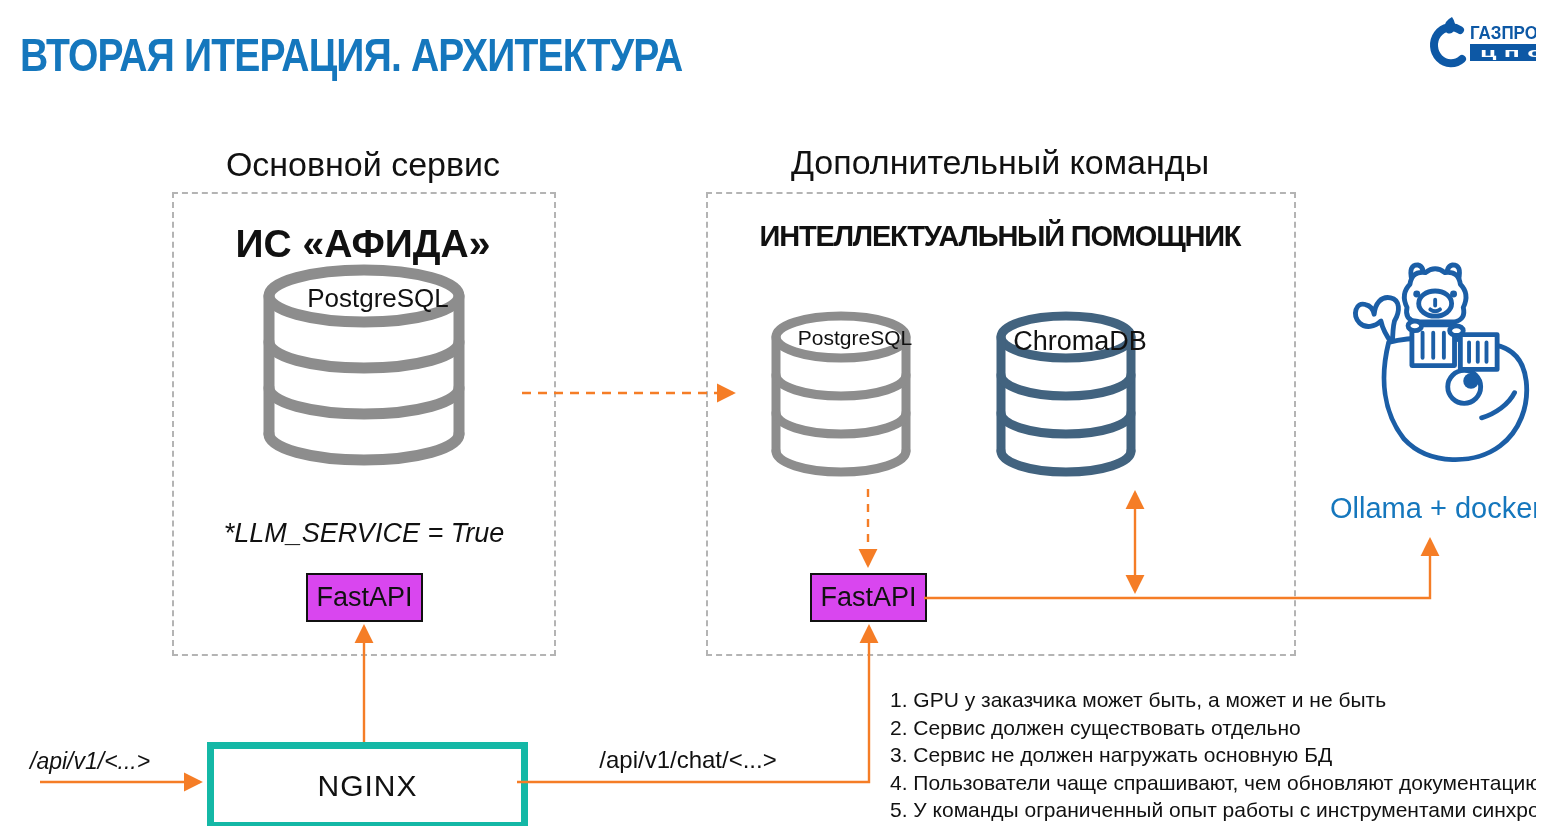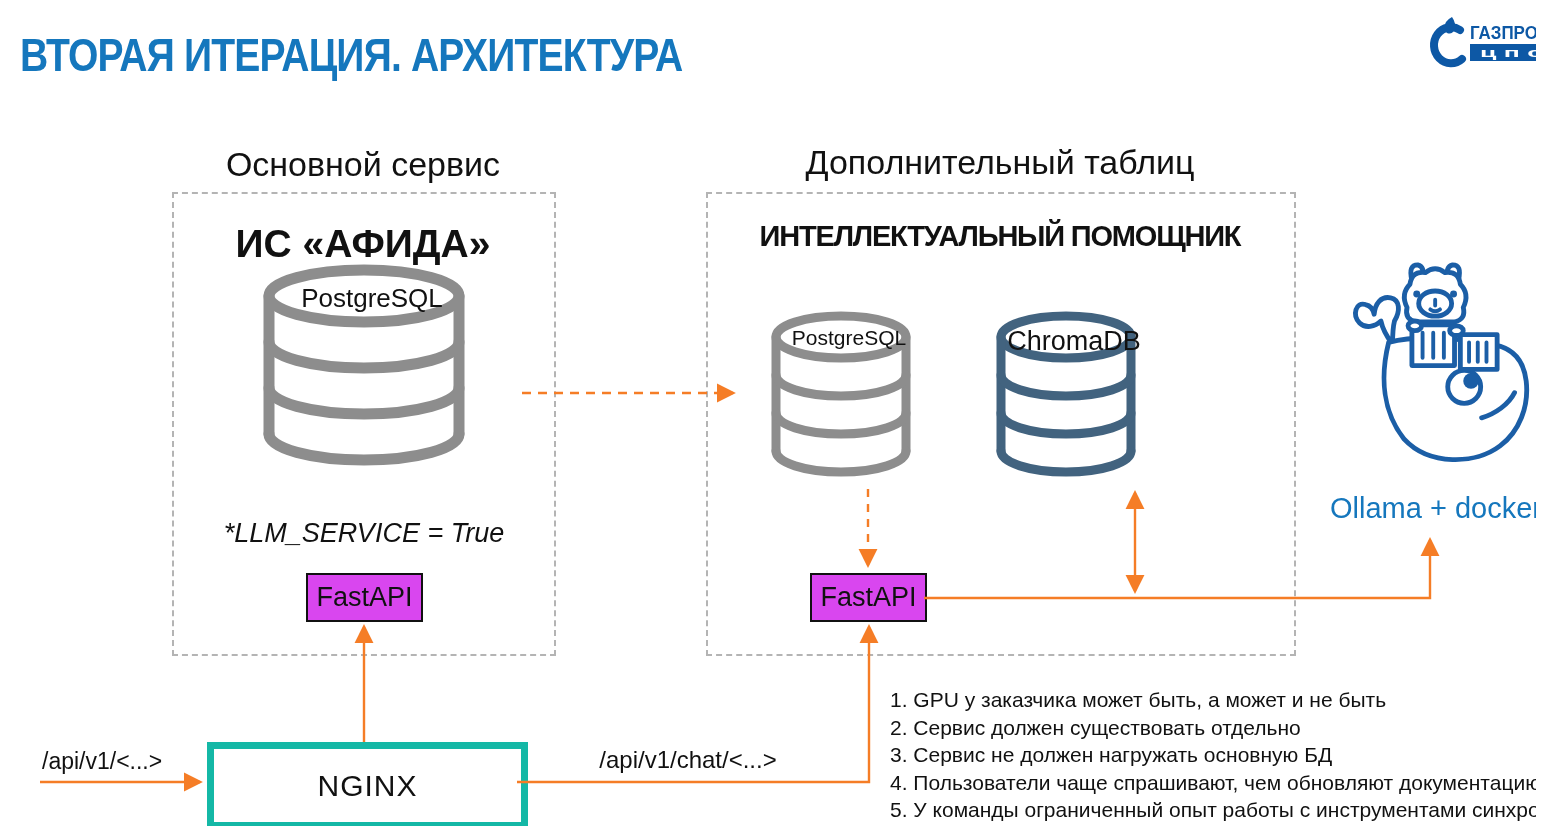--- a/index.html
+++ b/index.html
@@ -6,21 +6,21 @@
   body{font-family:"Liberation Sans", sans-serif;color:#111;}
   .stage{position:relative;width:1536px;height:826px;background:#fff;overflow:hidden;}
   .abs{position:absolute;}
   .slide-title{font-size:46px;font-weight:800;color:#1577bd;letter-spacing:-1px;
     transform:scaleX(.85);transform-origin:left center;white-space:nowrap;}
   .zone-label{font-size:34px;text-align:center;white-space:nowrap;}
   .dashed-box{border:2px dashed #b4b4b4;}
   .box-heading{font-weight:bold;font-size:29px;text-align:center;white-space:nowrap;}
   .cond{letter-spacing:-1.2px;}
   .cyl-wrap{position:absolute;}
-  .cyl-label{position:absolute;left:8px;width:100%;text-align:center;color:#111;}
+  .cyl-label{position:absolute;left:14px;width:100%;text-align:center;color:#111;}
   .api-box{border:2px solid #111;background:#d946ef;display:flex;align-items:center;justify-content:center;
     font-size:27px;}
   .nginx-box{border:7px solid #14b8a6;background:#fff;display:flex;align-items:center;justify-content:center;
     font-size:30px;letter-spacing:1px;}
   .wal-text{font-size:25px;text-align:center;line-height:30px;white-space:pre-line;}
   .env-note{font-size:27px;font-style:italic;text-align:center;white-space:nowrap;}
   .route-label{font-size:23px;white-space:nowrap;}
   .ollama-label{font-size:29px;color:#1577bd;text-align:center;white-space:nowrap;}
   .notes{font-size:21px;line-height:27.5px;}
   .notes div{white-space:nowrap;}
@@ -37,21 +37,21 @@
     <svg width="132" height="58" viewBox="0 0 132 58">
       <path d="M28,3 Q33,10 30,16 Q28,21 23,19 Q18,15 22,8 Q24,5 28,3 Z" fill="#0d58a5"></path>
       <path d="M36,16 A17,18 0 1 0 38,45" fill="none" stroke="#0d58a5" stroke-width="8" stroke-linecap="round"></path>
       <text x="46" y="25" font-size="19" font-weight="bold" fill="#0d58a5" textLength="82" lengthAdjust="spacingAndGlyphs">ГАЗПРОМ</text>
       <rect x="46" y="30" width="82" height="17" fill="#0d58a5"></rect>
       <text x="56" y="43" font-size="12" font-weight="bold" fill="#ffffff" textLength="62" lengthAdjust="spacingAndGlyphs">ц п с</text>
     </svg>
   </div>
 
   <div class="abs zone-label" style="left:172px;top:145px;width:382px;">Основной сервис</div>
-  <div class="abs zone-label" style="left:706px;top:143px;width:588px;">Дополнительный таблиц</div>
+  <div class="abs zone-label" style="left:706px;top:143px;width:588px;">Дополнительный команды</div>
 
   <div class="abs dashed-box" style="left:172px;top:192px;width:380px;height:460px;"></div>
   <div class="abs dashed-box" style="left:706px;top:192px;width:586px;height:460px;"></div>
 
   <div class="abs box-heading" style="left:172px;top:222px;width:382px;font-size:39px;">ИС «АФИДА»</div>
   <div class="abs box-heading cond" style="left:706px;top:220px;width:588px;">ИНТЕЛЛЕКТУАЛЬНЫЙ ПОМОЩНИК</div>
 
   <div class="cyl-wrap" style="left:258px;top:263px;width:212px;height:205px;">
     <svg width="212" height="205" viewBox="0 0 212 205" fill="none" stroke="#8d8d8d" stroke-width="11" stroke-linecap="round">
       <ellipse cx="106" cy="33" rx="95" ry="26"></ellipse>
@@ -122,21 +122,21 @@
           <ellipse cx="69" cy="67" rx="7" ry="5"></ellipse>
           <ellipse cx="112" cy="72" rx="7" ry="5"></ellipse>
         </g>
       </g>
     </svg>
   </div>
   <div class="abs ollama-label" style="left:1330px;top:492px;width:200px;">Ollama + docker</div>
 
   <div class="abs nginx-box" style="left:207px;top:742px;width:307px;height:73px;">NGINX</div>
 
-  <div class="abs route-label" style="left:42px;top:748px;">/api/v1/&lt;...&gt;</div>
+  <div class="abs route-label" style="left:30px;top:748px;font-style:italic;">/api/v1/&lt;...&gt;</div>
   <div class="abs route-label" style="left:588px;top:746px;width:200px;text-align:center;font-size:24px;">/api/v1/chat/&lt;...&gt;</div>
 
   <div class="abs notes" style="left:890px;top:686px;">
     <div>1. GPU у заказчика может быть, а может и не быть</div>
     <div>2. Сервис должен существовать отдельно</div>
     <div>3. Сервис не должен нагружать основную БД</div>
     <div>4. Пользователи чаще спрашивают, чем обновляют документацию</div>
     <div>5. У команды ограниченный опыт работы с инструментами синхронизации БД</div>
   </div>
 

